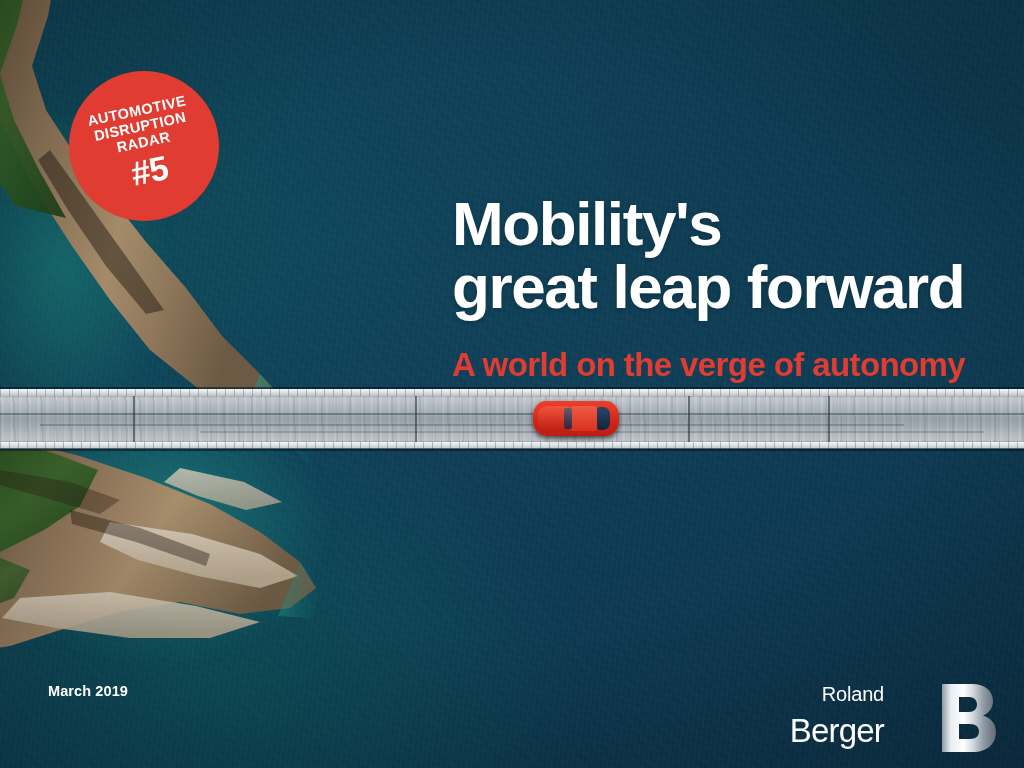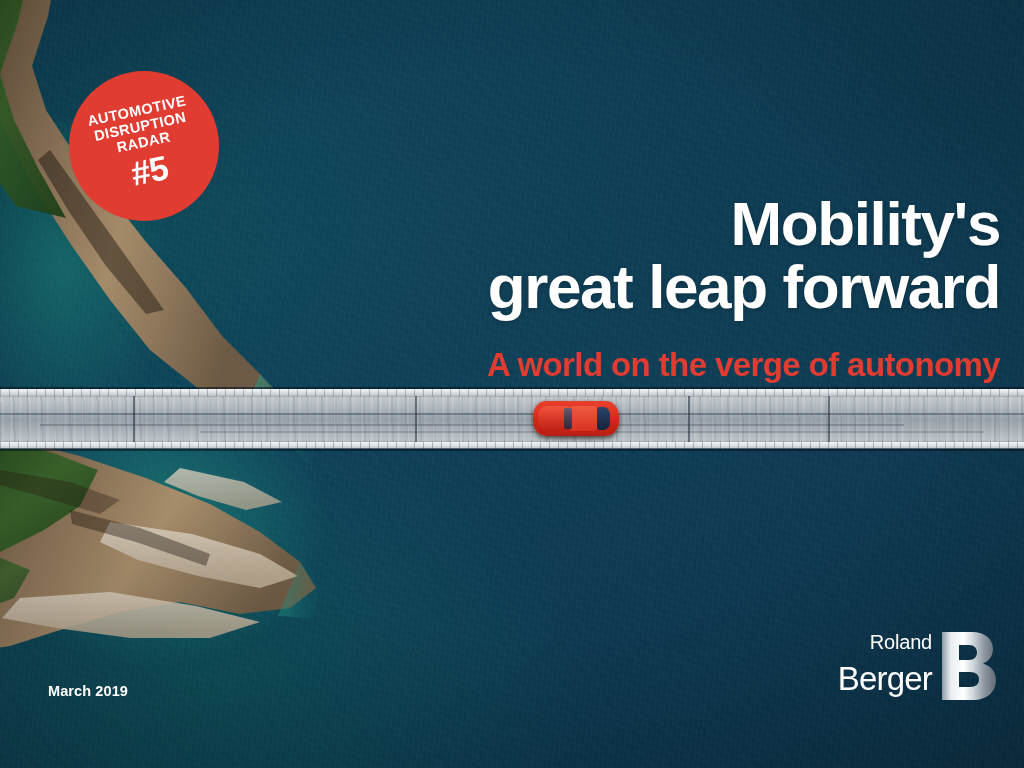--- a/index.html
+++ b/index.html
@@ -214,21 +214,20 @@
     margin-top: 3px;
     letter-spacing: -0.5px;
   }
 
   
   .headline {
     position: absolute;
     left: 452px;
     top: 192px;
     width: 548px;
-    text-align: right;
   }
   .title {
     color: #ffffff;
     font-size: 62px;
     font-weight: bold;
     line-height: 1.02;
     letter-spacing: -1.4px;
     margin: 0;
     text-shadow: 0 1px 5px rgba(0,0,0,0.25);
   }
@@ -250,24 +249,25 @@
     color: #ffffff;
     font-size: 14.5px;
     font-weight: bold;
     letter-spacing: 0.1px;
   }
 
   
   .logo {
     position: absolute;
     right: 28px;
-    top: 626px;
+    top: 678px;
     display: flex;
     align-items: flex-end;
     height: 76px;
+    gap: 48px;
   }
   .logo-words {
     text-align: right;
     color: #ffffff;
     margin-right: 8px;
     padding-bottom: 6px;
   }
   .logo-roland {
     font-size: 20px;
     line-height: 1;

